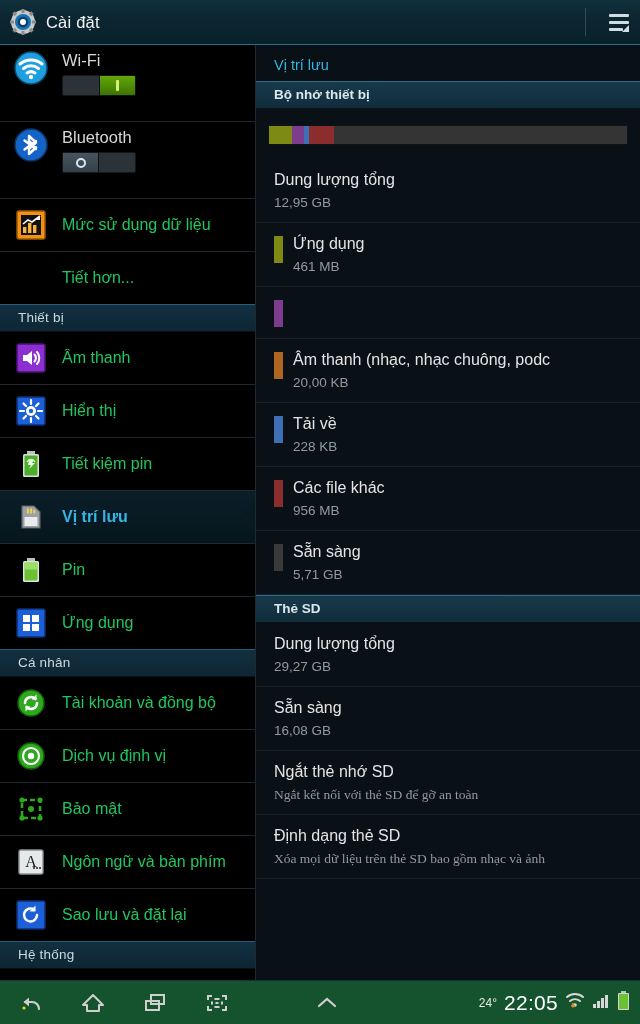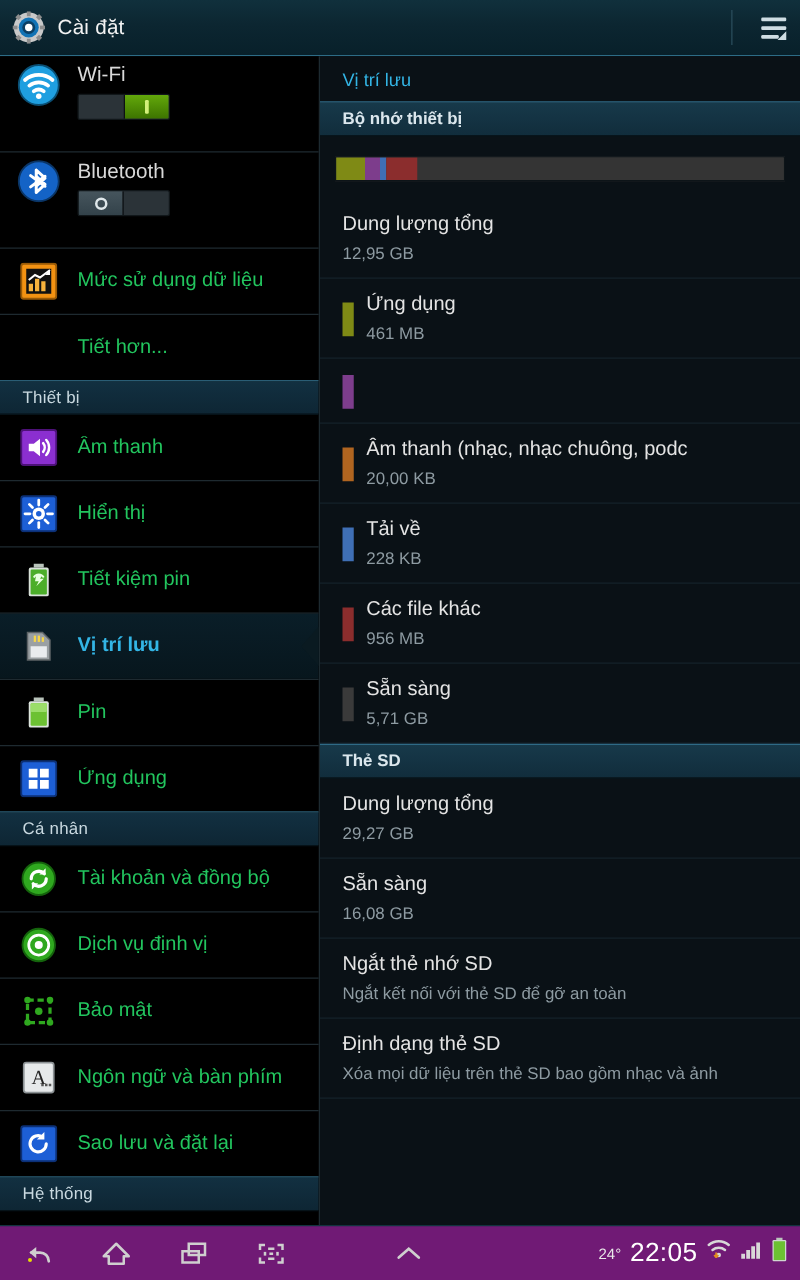--- a/index.html
+++ b/index.html
@@ -107,34 +107,34 @@
     background:linear-gradient(to bottom,#17394a 0%,#112d3c 100%);
     border-top:1px solid #2f6a86; border-bottom:1px solid #07141b;
     font-size:13.5px; font-weight:bold; color:#dbe7ed;
     padding:5px 0 6px 18px;
   }
   .bar-wrap{ padding:16px 12px 14px 12px; }
   .bar{ height:20px; width:100%; display:flex; background:#343434; border:1px solid #0d1418; }
   .bar span{ display:block; height:100%; }
 
   .row{
-    display:flex; align-items:center; padding:11px 14px 11px 18px;
+    display:flex; align-items:flex-start; padding:11px 14px 11px 18px;
     border-bottom:1px solid #15222a; min-height:49px;
   }
   .row:last-child{ border-bottom:1px solid #15222a; }
   .chip{ width:9px; height:27px; flex:0 0 9px; margin:2px 10px 0 0; }
   .row .txt{ flex:1; min-width:0; }
   .row .t1{ font-size:16px; color:#e4e4e4; white-space:nowrap; overflow:hidden; line-height:20px; }
   .row .t2{ font-size:13.5px; color:#8e9ba2; margin-top:4px; line-height:17px; }
-  .row .t2.wrap{ white-space:normal; }
+  .row .t2.wrap{ white-space:normal;font-family:Liberation Serif, serif; }
   .row.plain{ padding-left:18px; }
 
   
   .sysbar{
-    height:44px; flex:0 0 44px; background:#701a75;
+    height:44px; flex:0 0 44px; background:#14532d;
     display:flex; align-items:center; position:relative;
     border-top:1px solid #12333f;
   }
   .navbtn{ width:62px; height:44px; display:flex; align-items:center; justify-content:center; }
   .sys-right{ margin-left:auto; display:flex; align-items:center; padding-right:10px; gap:7px; }
   .temp{ font-size:12px; color:#e9e9e9; }
   .clock{ font-size:21px; color:#fff; letter-spacing:.3px; }
 </style>
 </head>
 <body>

